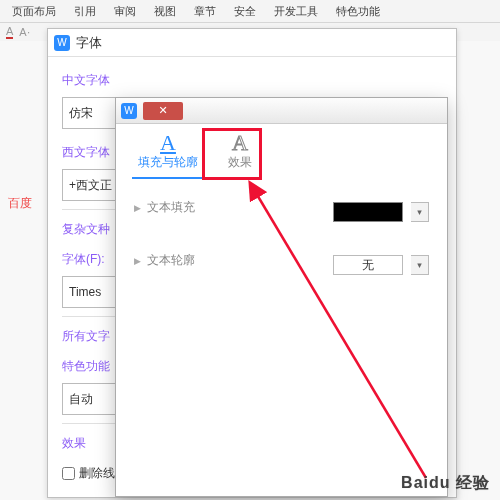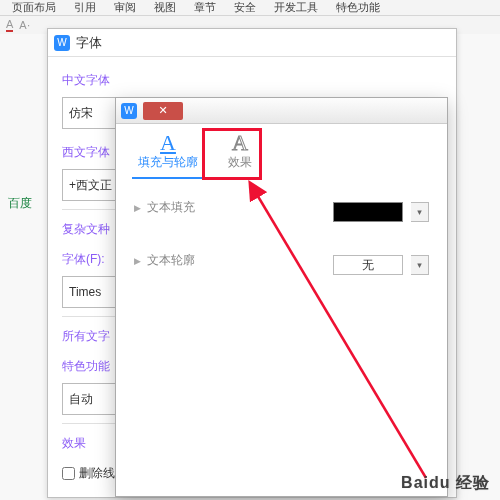--- a/index.html
+++ b/index.html
@@ -1,17 +1,17 @@
 <!DOCTYPE html>
 <html><head>
 <meta charset="utf-8">
 <style>
   * { box-sizing: border-box; font-family: "Microsoft YaHei", SimSun, sans-serif; }
   body { margin:0; width:500px; height:500px; background:#f8f8f8; overflow:hidden; font-size:12px; color:#333; }
-  .ribbon { height:16px; display:flex; gap:18px; padding:0 12px; align-items:center; background:#f4f4f4; border-bottom:1px solid #d6d6d6; font-size:11px; color:#444; }
+  .ribbon { height:23px; display:flex; gap:18px; padding:0 12px; align-items:center; background:#f4f4f4; border-bottom:1px solid #d6d6d6; font-size:11px; color:#444; }
   .maintb { height:18px; background:#f4f4f4; display:flex; align-items:center; padding-left:6px; gap:6px; font-size:11px; color:#999; }
 
   .font-dialog { position:absolute; left:47px; top:28px; width:410px; height:470px; background:#fff; border:1px solid #bfbfbf; box-shadow:0 2px 6px rgba(0,0,0,.15); }
   .fd-title { height:28px; display:flex; align-items:center; padding:0 6px; border-bottom:1px solid #e0e0e0; font-size:13px; }
   .fd-title .logo { width:16px;height:16px;background:#2a8cff;border-radius:3px;display:flex;align-items:center;justify-content:center;color:#fff;font-size:10px;margin-right:6px;}
   .fd-tabs { height:28px; display:flex; gap:0; padding:4px 6px 0; border-bottom:1px solid #ccc;}
   .fd-tabs .tab { padding:4px 14px; border:1px solid #ccc; border-bottom:none; background:#fff; font-size:12px;}
   .fd-tabs .tab.inactive { background:#ececec; }
   .fd-body { padding:10px 14px; font-size:12px; line-height:26px;}
   .row { display:flex; align-items:center; gap:6px; margin-bottom:4px;}
@@ -33,21 +33,21 @@
   .tfx-tab.inactive { color:#888;}
   .red-box { position:absolute; border:3px solid #e13; pointer-events:none;}
   .tfx-body { padding:14px 18px;}
   .collap { display:flex; align-items:center; gap:6px; color:#888; font-size:12px; margin:6px 0 14px; }
   .collap .caret { font-size:9px; color:#aaa;}
   .ctrl-right { display:flex; align-items:center; justify-content:flex-end; gap:8px; margin-top:-28px;}
   .swatch { width:70px; height:20px; border:1px solid #888; background:#000; }
   .drop { width:18px;height:20px;border:1px solid #bbb;border-left:none;display:flex;align-items:center;justify-content:center;font-size:9px;color:#666;background:#f3f3f3;}
   .sel { width:70px; height:20px; border:1px solid #bbb; display:flex; align-items:center; justify-content:center; font-size:12px;}
   .arrow { position:absolute; pointer-events:none;}
-  .sidetext { position:absolute; left:8px; top:195px; font-size:12px; color:#15803d; }
+  .sidetext { position:absolute; left:8px; top:195px; font-size:12px; color:#ef4444; }
   .watermark { position:absolute; right:10px; bottom:6px; color:#404040; font-size:16px; font-weight:bold; letter-spacing:1px; text-shadow:0 0 2px rgba(0,0,0,.1);}
 </style>
 </head>
 <body>
 
 <div class="ribbon">
   <span>页面布局</span>
   <span>引用</span>
   <span>审阅</span>
   <span>视图</span>

